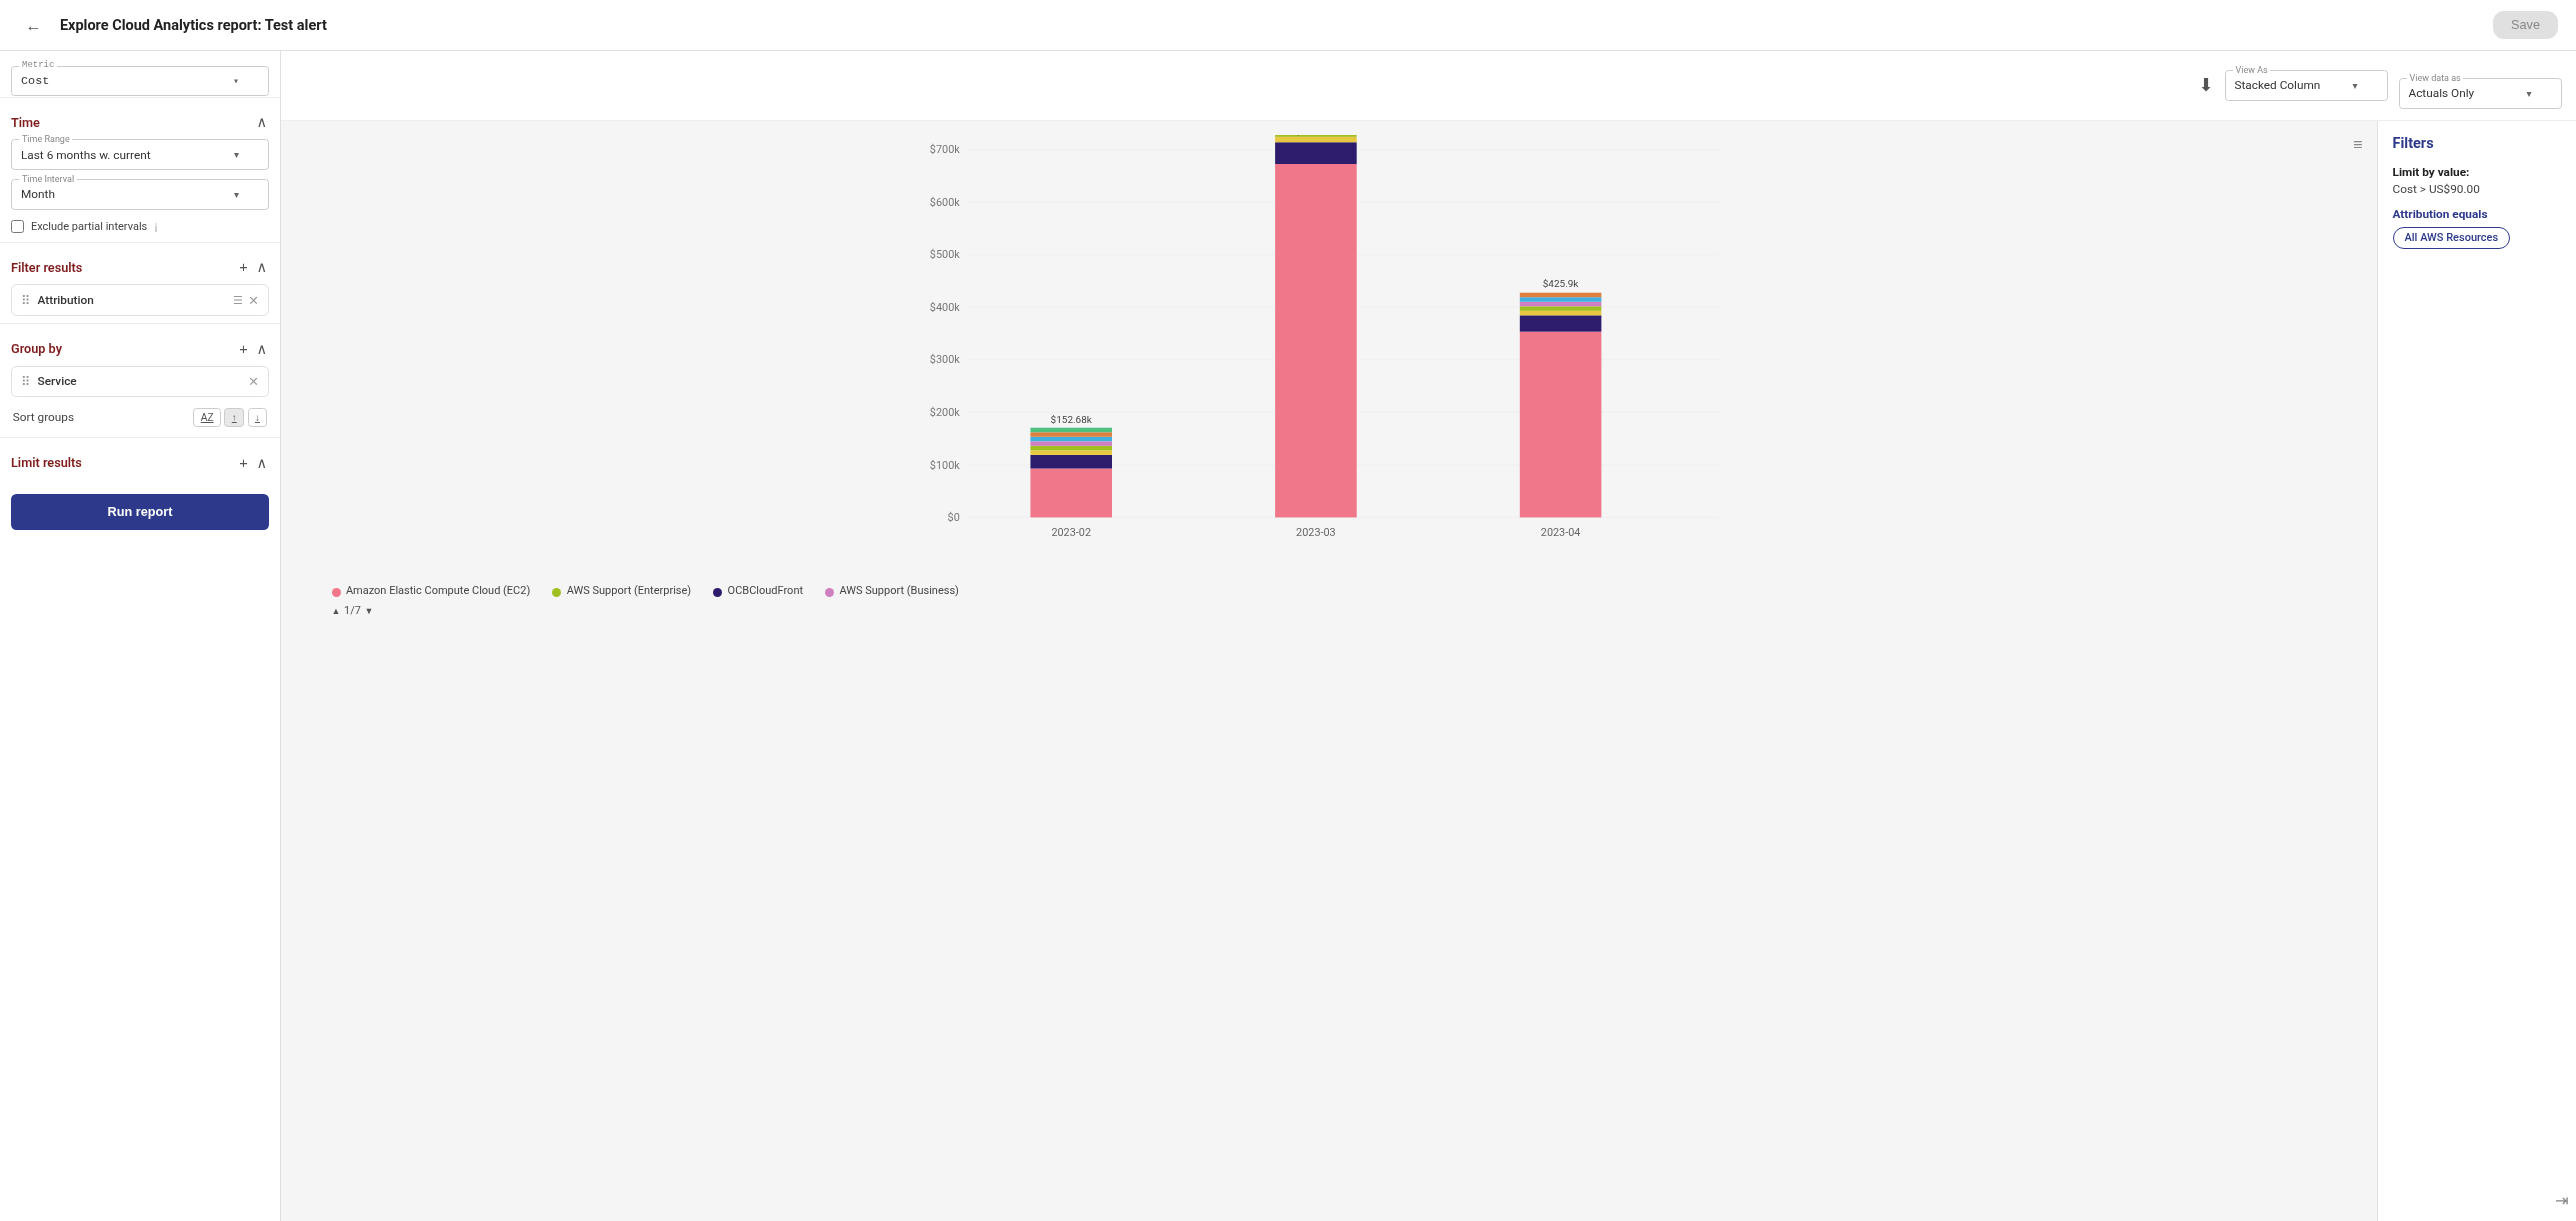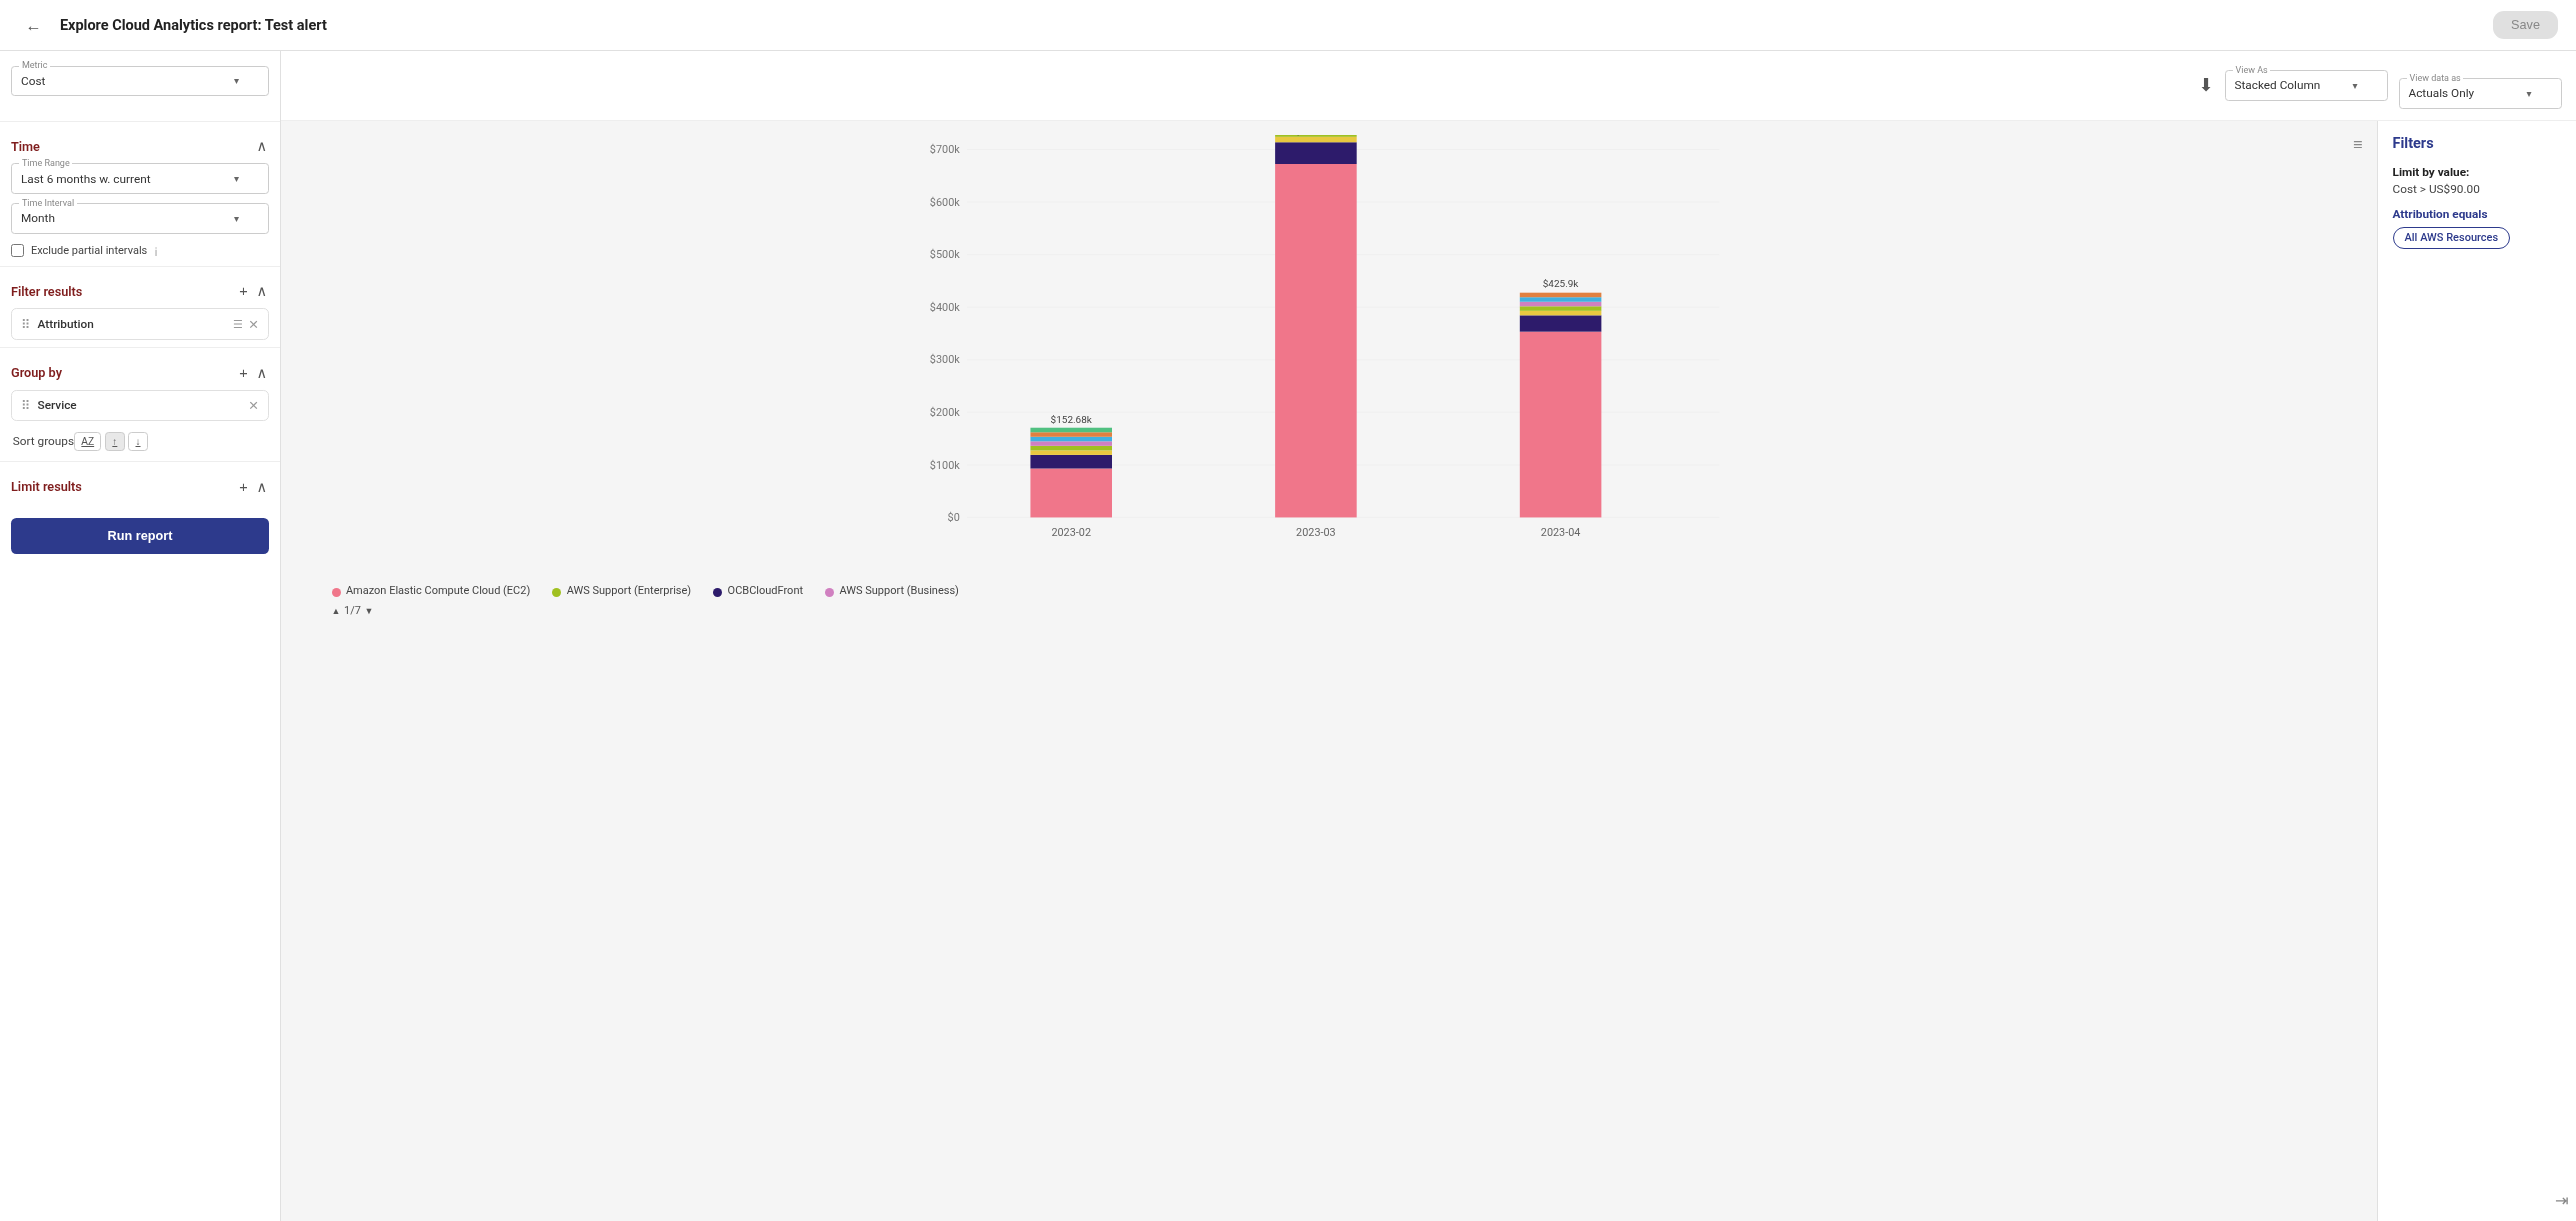--- a/index.html
+++ b/index.html
@@ -53,21 +53,21 @@
       margin-bottom: 7.3px; background: #fff;
     }
     .filter-row-left { display: flex; align-items: center; gap: 7.3px; }
     .filter-row-label { font-size: 11.8px; font-weight: 500; }
     .filter-row-actions { display: flex; gap: 5.4px; align-items: center; }
     .dots-icon { color: #999; font-size: 12.7px; }
     .filter-icon { color: #999; font-size: 11px; }
     .close-icon { color: #999; font-size: 12.7px; cursor: pointer; }
 
     .sort-groups-row {
-      display: flex; align-items: center; 
+      display: flex; align-items: center; justify-content: space-between;
       margin-top: 7.3px; padding: 3.6px 1.8px;
     }
     .sort-groups-label { font-size: 11.8px; color: #444; }
     .sort-btns { display: flex; gap: 3.6px; }
     .sort-btn {
       border: 0.9px solid #ccc; border-radius: 3.6px; padding: 2.7px 6.3px;
       background: #fff; cursor: pointer; font-size: 10px; color: #555; text-decoration: underline;
     }
     .sort-btn.active { background: #e8e8e8; }
 
@@ -145,21 +145,21 @@
     <span class="app-title">Explore Cloud Analytics report: Test alert</span>
   </div>
   <button class="save-btn">Save</button>
 </div>
 
 <div class="main-layout">
 
   <div class="sidebar">
 
     
-    <div style="position:relative; margin-bottom:25px;">
+    <div style="position:relative; margin-bottom:1px;font-family:Liberation Mono, monospace;">
       <div class="select-field">
         <span class="select-label">Metric</span>
         <span>Cost</span>
         <span class="chevron-down">▾</span>
       </div>
     </div>
 
     <div style="border-top:0.9px solid #eee; margin: 0 -11px 0 -11px;"></div>
 
     

